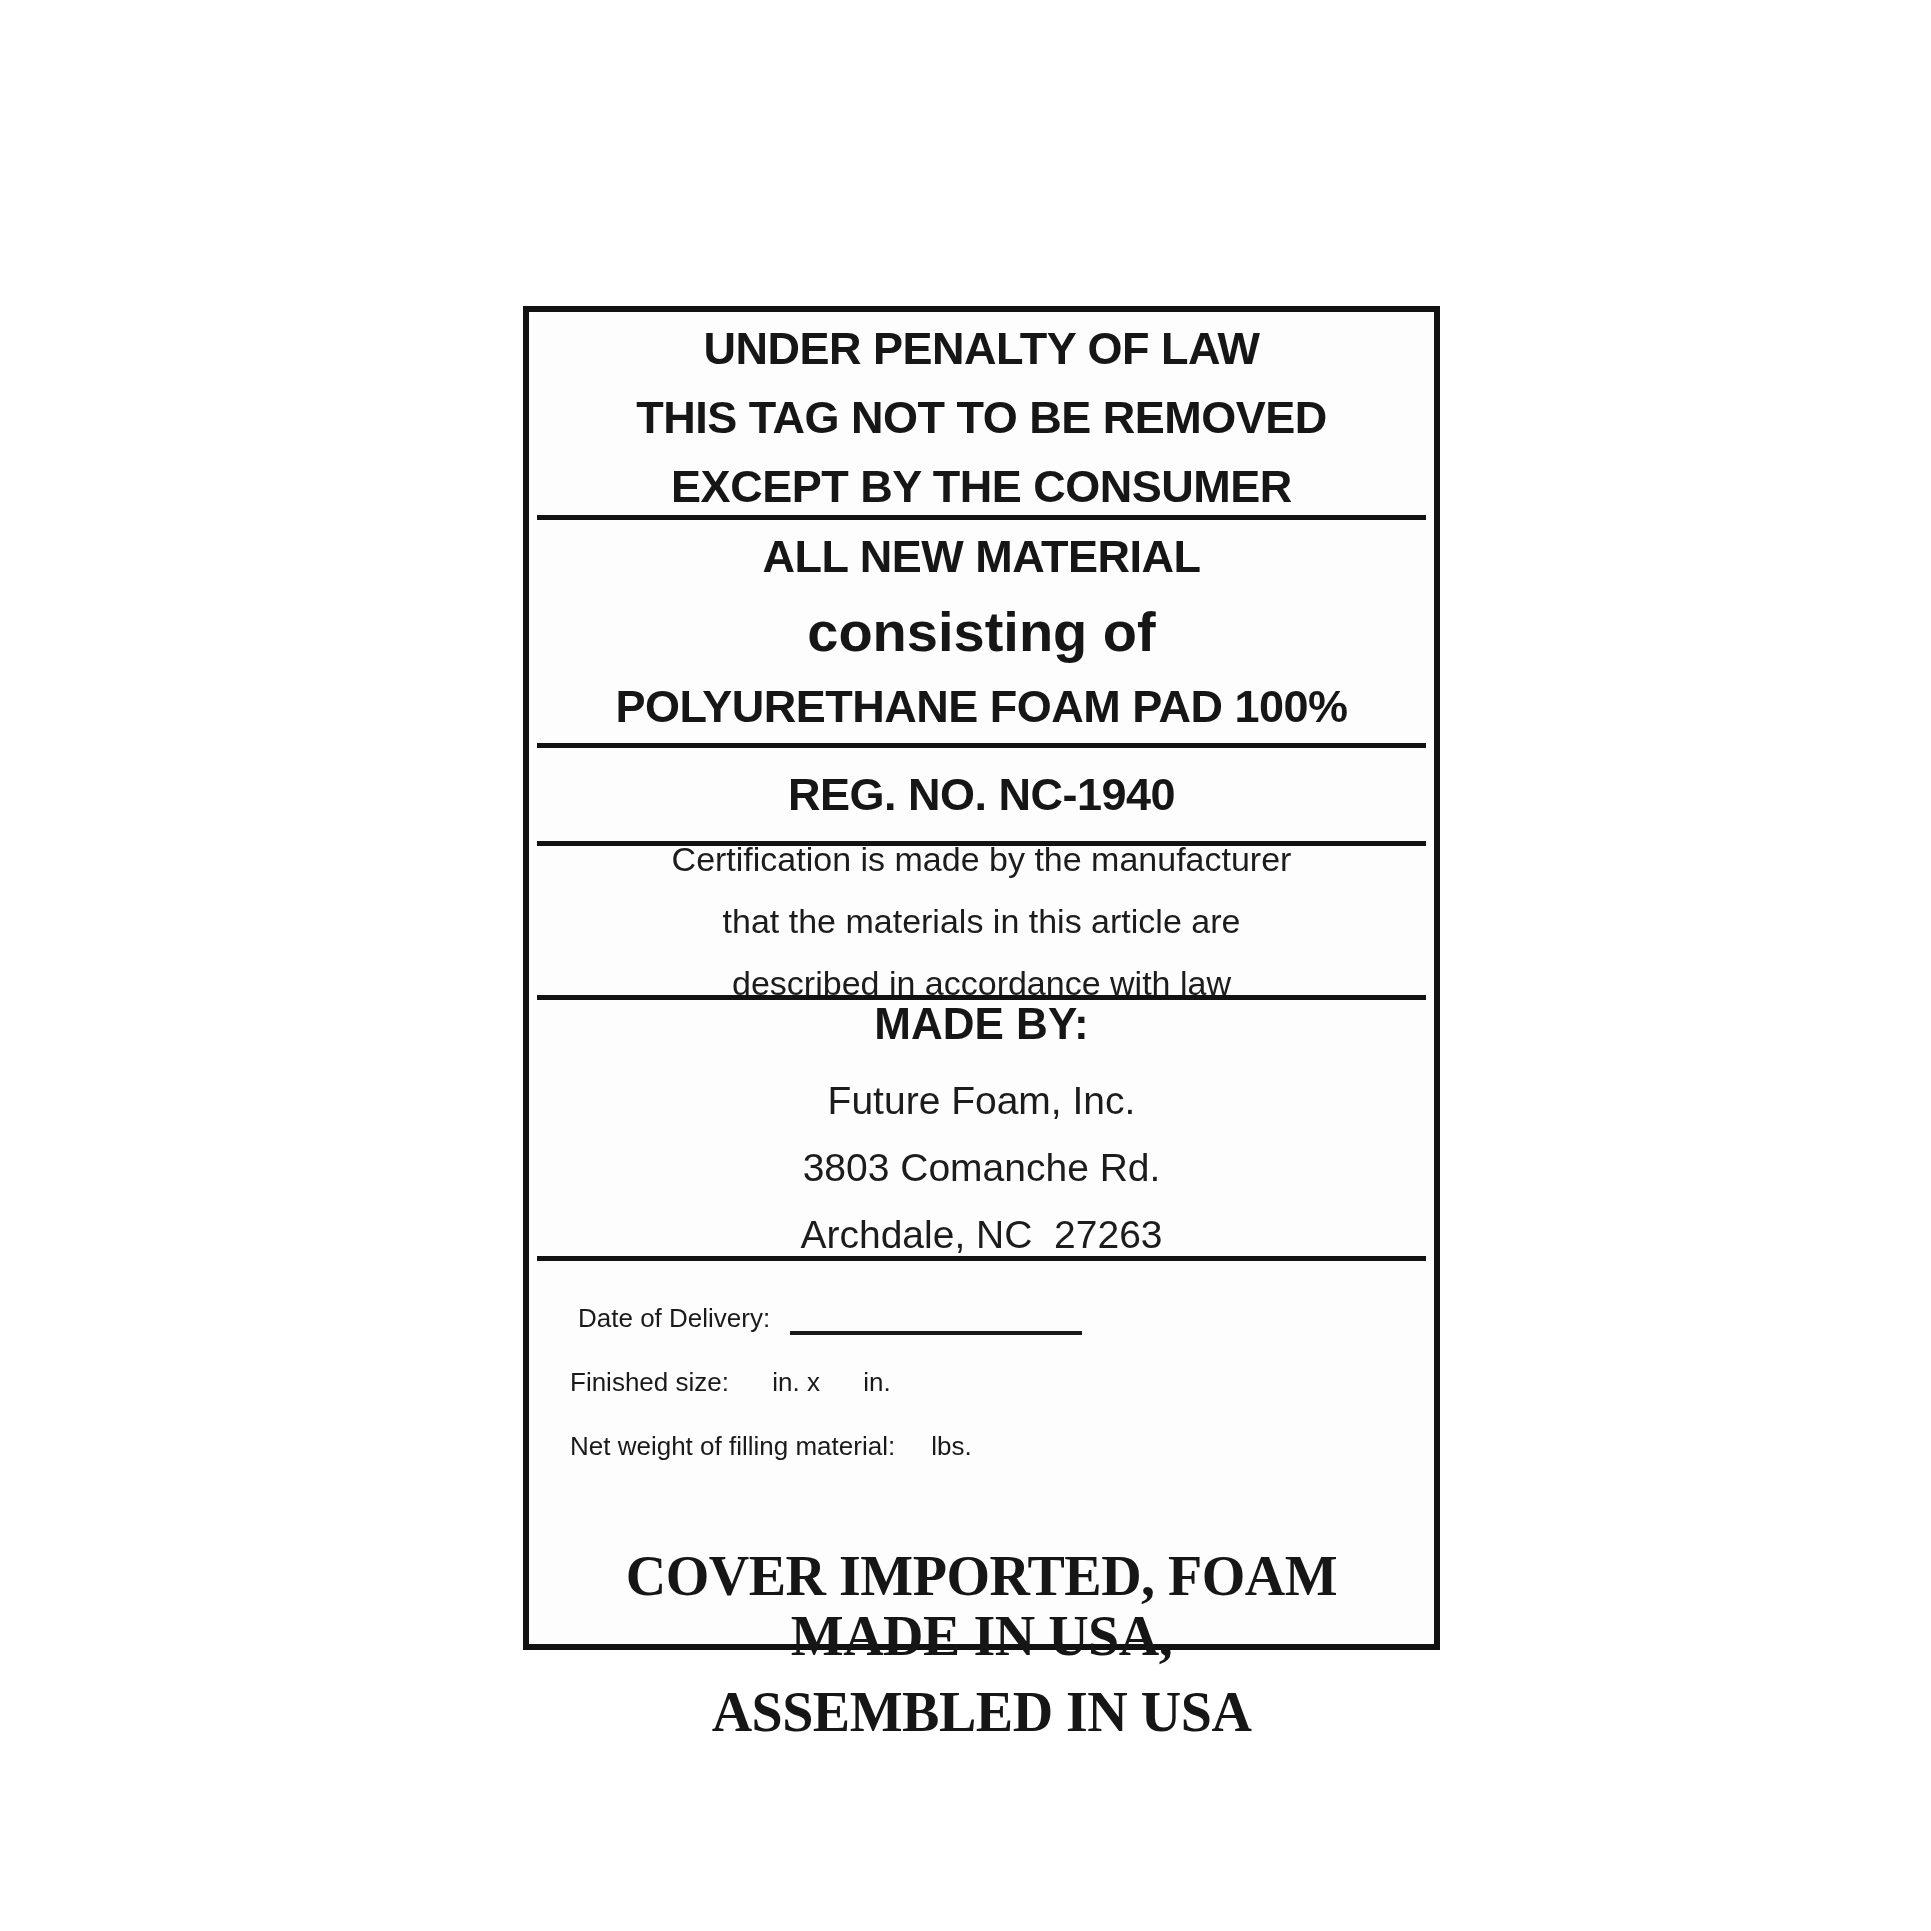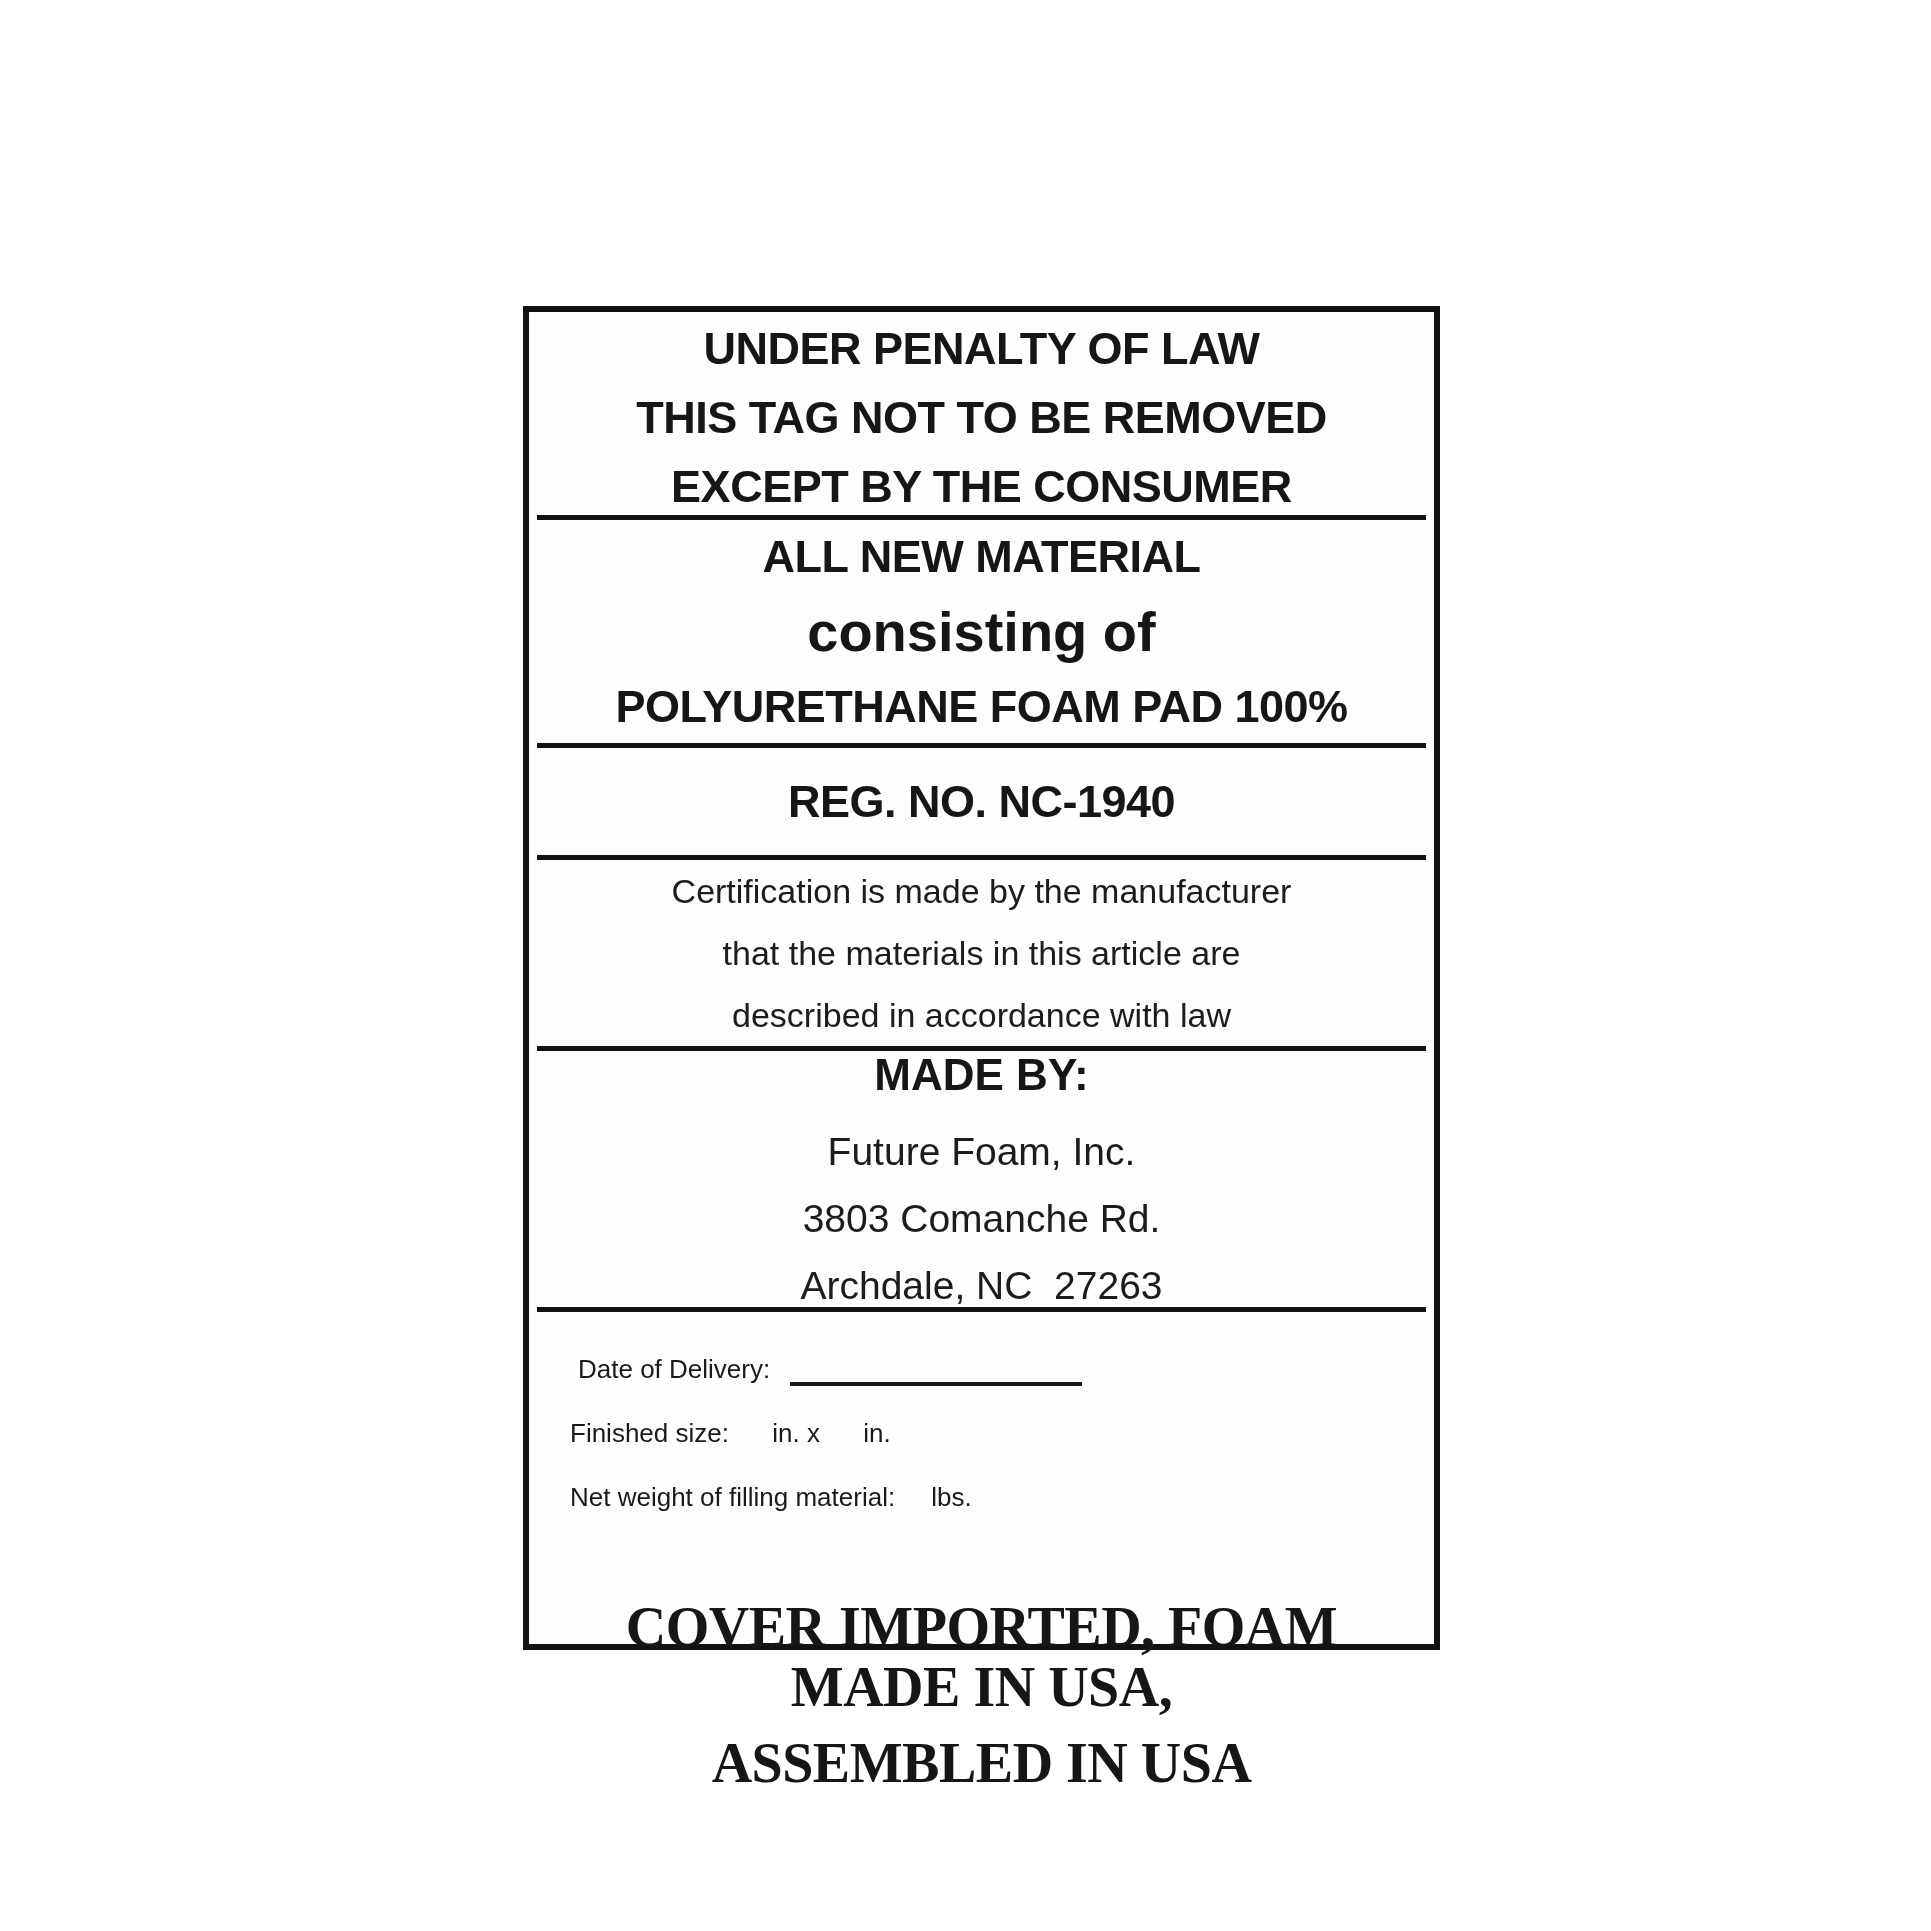--- a/index.html
+++ b/index.html
@@ -31,22 +31,22 @@
     flex: 0 0 auto;
     border-bottom: 5.8px solid #121212;
     display: flex;
     flex-direction: column;
     justify-content: center;
     text-align: center;
   }
   .sec:last-child { border-bottom: none; flex: 1 1 auto; }
   .sec-warning   { height: 200px; }
   .sec-material  { height: 228px; }
-  .sec-regno     { height: 112px; }
-  .sec-cert      { height: 191px; }
+  .sec-regno     { height: 98px; }
+  .sec-cert      { height: 154px; }
   .sec-madeby    { height: 261px; }
   .sec-details   { justify-content: flex-start; text-align: left; padding-top: 25px; }
 
   .t-bold-xl {
     font-weight: bold;
     font-size: 45px;
     line-height: 53px;
     letter-spacing: -0.5px;
   }
   .sec-material .t-bold-xl { line-height: 59px; }

